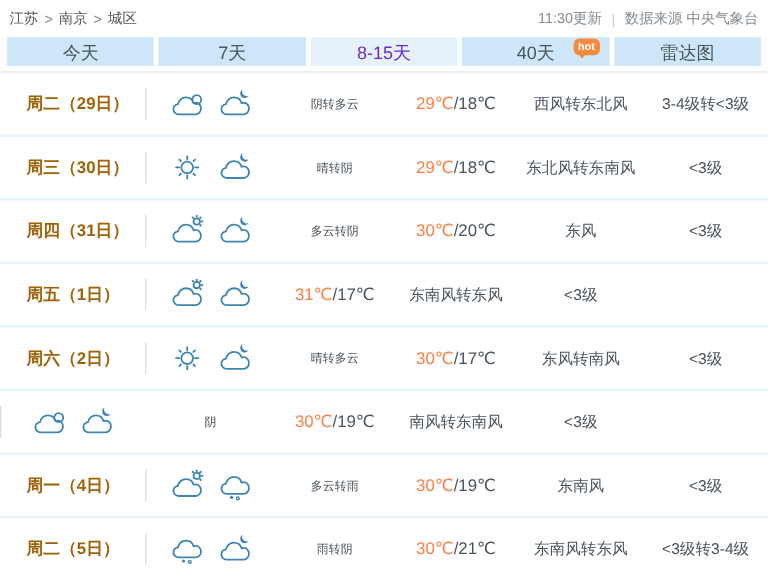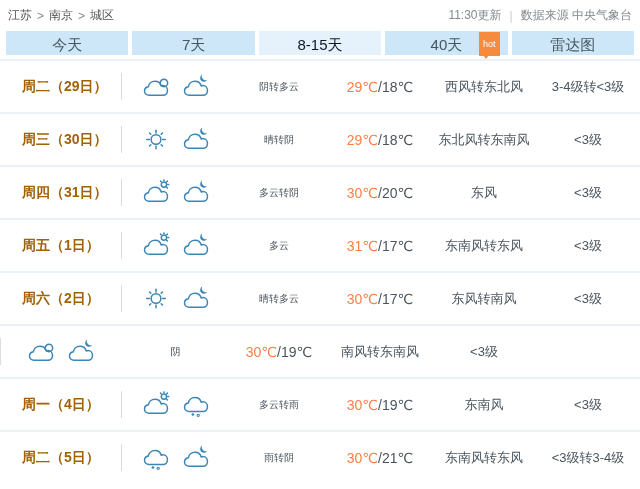--- a/index.html
+++ b/index.html
@@ -18,25 +18,25 @@
   .crumbs .crumb{cursor:pointer;}
   .update{display:flex;align-items:center;gap:8px;color:#848a90;}
   .update .vdiv{color:#c9ced3;}
   
   .tabs{display:flex;gap:4px;margin:2px 6px 0 6px;}
   .tab{
     flex:1;height:24px;line-height:28px;text-align:center;
     background:#cde7f8;color:#47555e;font-size:15px;cursor:pointer;
     position:relative;user-select:none;
   }
-  .tab.active{background:#e6f2fb;color:#0f172a;}
+  .tab.active{background:#e6f2fb;color:#6d28d9;}
   .hot-badge{
     position:absolute;top:1px;right:8px;
-    background:#f68b3d;color:#fff;font-size:9px;font-weight:normal;
-    line-height:12px;padding:6px 4px;border-radius:0;cursor:pointer;
+    background:#f68b3d;color:#fff;font-size:9px;font-weight:bold;
+    line-height:12px;padding:1px 4px;border-radius:5px;cursor:pointer;
   }
   .hot-badge::after{
     content:"";position:absolute;left:4px;bottom:-3px;
     border-left:3px solid transparent;border-right:3px solid transparent;
     border-top:4px solid #f68b3d;
   }
   
   .table{margin-top:4px;}
   .frow{
     display:grid;
@@ -208,21 +208,20 @@
           <svg viewBox="0 0 34 30">
             <use href="#icon-cloud-sun"></use>
           </svg>
         </span>
         <span class="wicon">
           <svg viewBox="0 0 34 30">
             <use href="#icon-cloud-moon"></use>
           </svg>
         </span>
       </div>
-    <span class="cell-weather">多云</span>
     <div class="cell-temp">
       <span class="temp-high">31℃</span><span>/</span><span>17℃</span>
     </div>
     <span class="cell-wind">东南风转东风</span>
     <span class="cell-scale">&lt;3级</span>
   </div>
 
   <div class="frow">
     <span class="cell-day">周六（2日）</span>
     <div class="cell-icons">

